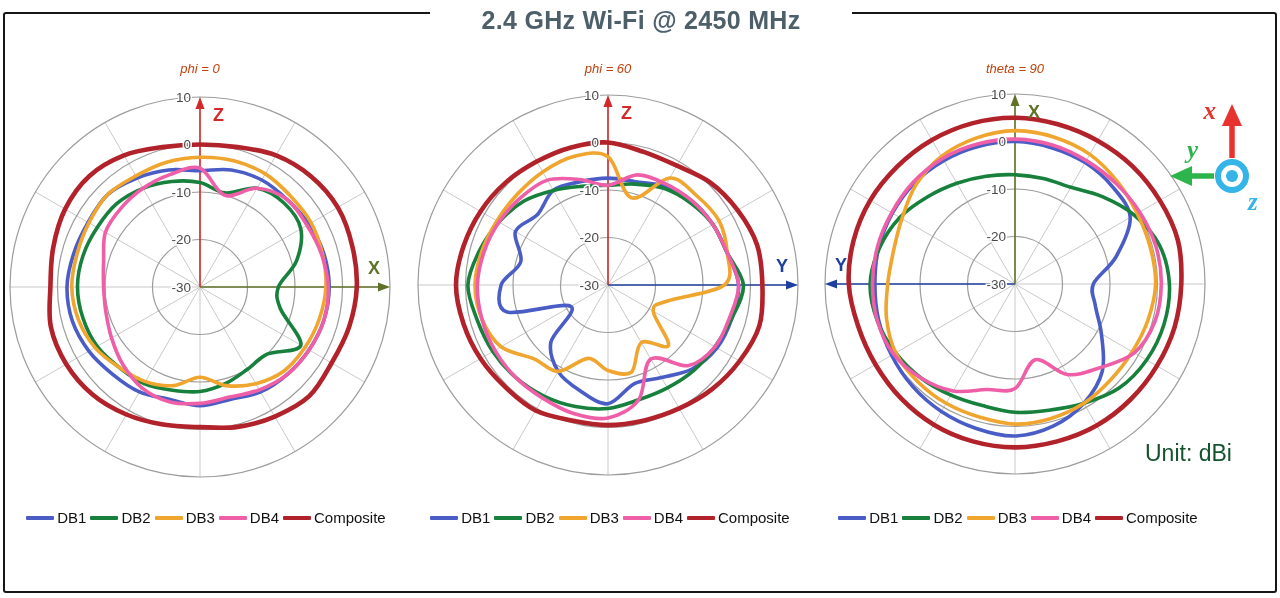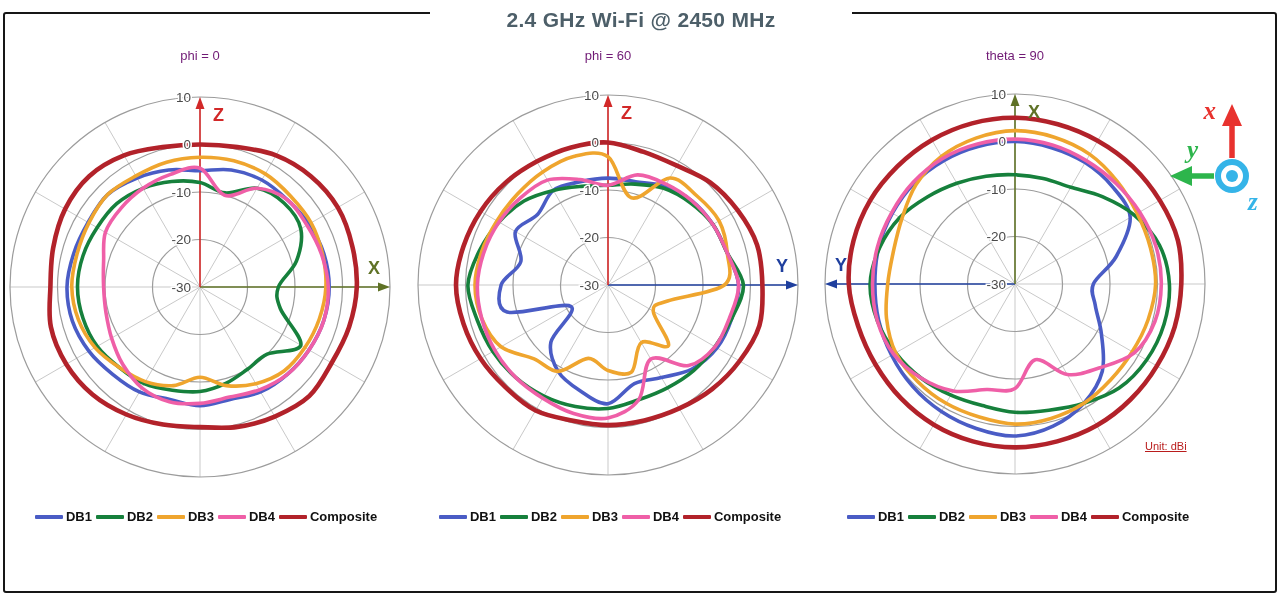--- a/index.html
+++ b/index.html
@@ -2,30 +2,30 @@
 <html><head>
 <meta charset="utf-8">
 <style>
   html,body{margin:0;padding:0;background:#fff;}
   #page{position:relative;width:1280px;height:598px;background:#fff;overflow:hidden;
         font-family:"Liberation Sans",sans-serif;}
   #frame{position:absolute;left:3px;top:12px;width:1270px;height:577px;
          border:2px solid #161616;border-radius:3px;background:#fff;}
   #title-box{position:absolute;left:430px;top:0;width:422px;height:40px;background:#fff;
              z-index:5;display:flex;align-items:center;justify-content:center;}
-  #title-box .t{font-size:21px;font-weight:bold;color:#4d5f69;letter-spacing:.3px;}
-  .subtitle{position:absolute;top:48px;width:220px;text-align:center;z-index:4;
-            font-size:13px;color:#701a75;}
+  #title-box .t{font-size:25px;font-weight:bold;color:#4d5f69;letter-spacing:.3px;}
+  .subtitle{position:absolute;top:61px;width:220px;text-align:center;z-index:4;
+            font-size:13px;font-style:italic;color:#c2410c;}
   .chart-svg{position:absolute;z-index:2;}
   .legend-row{position:absolute;top:509px;width:420px;display:flex;justify-content:center;
               align-items:center;z-index:4;}
   .legend-item{display:flex;align-items:center;margin:0 2px;}
   .legend-swatch{display:inline-block;width:28px;height:4px;border-radius:1px;margin-right:3px;}
-  .legend-label{font-size:13px;color:#111;font-weight:bold;}
-  #unit-label{position:absolute;left:1145px;top:440px;z-index:4;font-size:11px;color:#b91c1c;text-decoration:underline;}
+  .legend-label{font-size:15px;color:#111;}
+  #unit-label{position:absolute;left:1145px;top:440px;z-index:4;font-size:23px;color:#14532d;}
   #triad{position:absolute;left:1160px;top:92px;z-index:6;}
   .triad-lbl{font-family:"Liberation Serif",serif;font-weight:bold;font-style:italic;font-size:25px;}
 </style>
 </head>
 <body>
 
 <div id="page">
   <div id="frame"></div>
 
   <div id="title-box">

